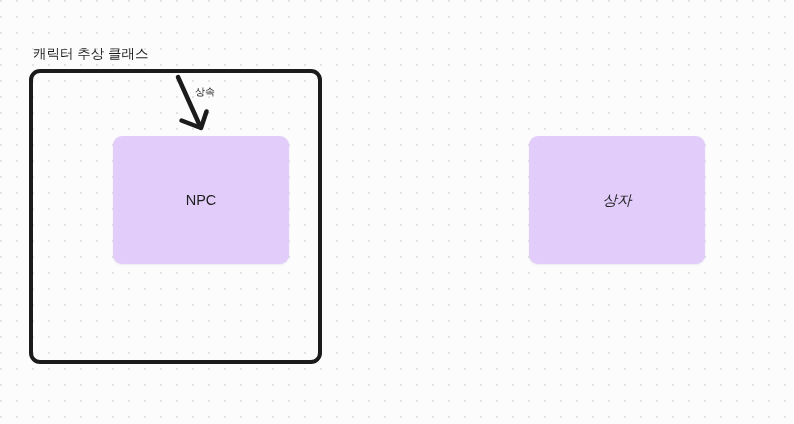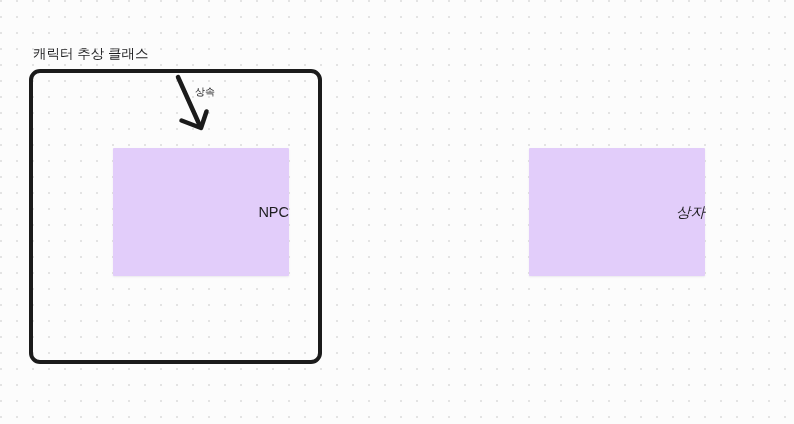--- a/index.html
+++ b/index.html
@@ -51,28 +51,27 @@
     top: 84px;
     font-size: 10px;
     line-height: 15px;
     color: #1D1D1F;
     white-space: nowrap;
   }
   .node {
     position: absolute;
     width: 176px;
     height: 128px;
-    border-radius: 1px;
+    border-radius: 9px;
     background-color: #E2CDFA;
     display: flex;
     align-items: center;
-    justify-content: flex-end;
+    justify-content: center;
     box-shadow: 0 1px 2px rgba(80, 60, 120, 0.10);
     cursor: default;
-    margin-top: 12px;
   }
   .node-npc { left: 113px; top: 136px; }
   .node-box { left: 529px; top: 136px; }
   .node-label {
     font-size: 14.5px;
     line-height: 17px;
     color: #1D1D1F;
     text-align: center;
   }
 </style>

